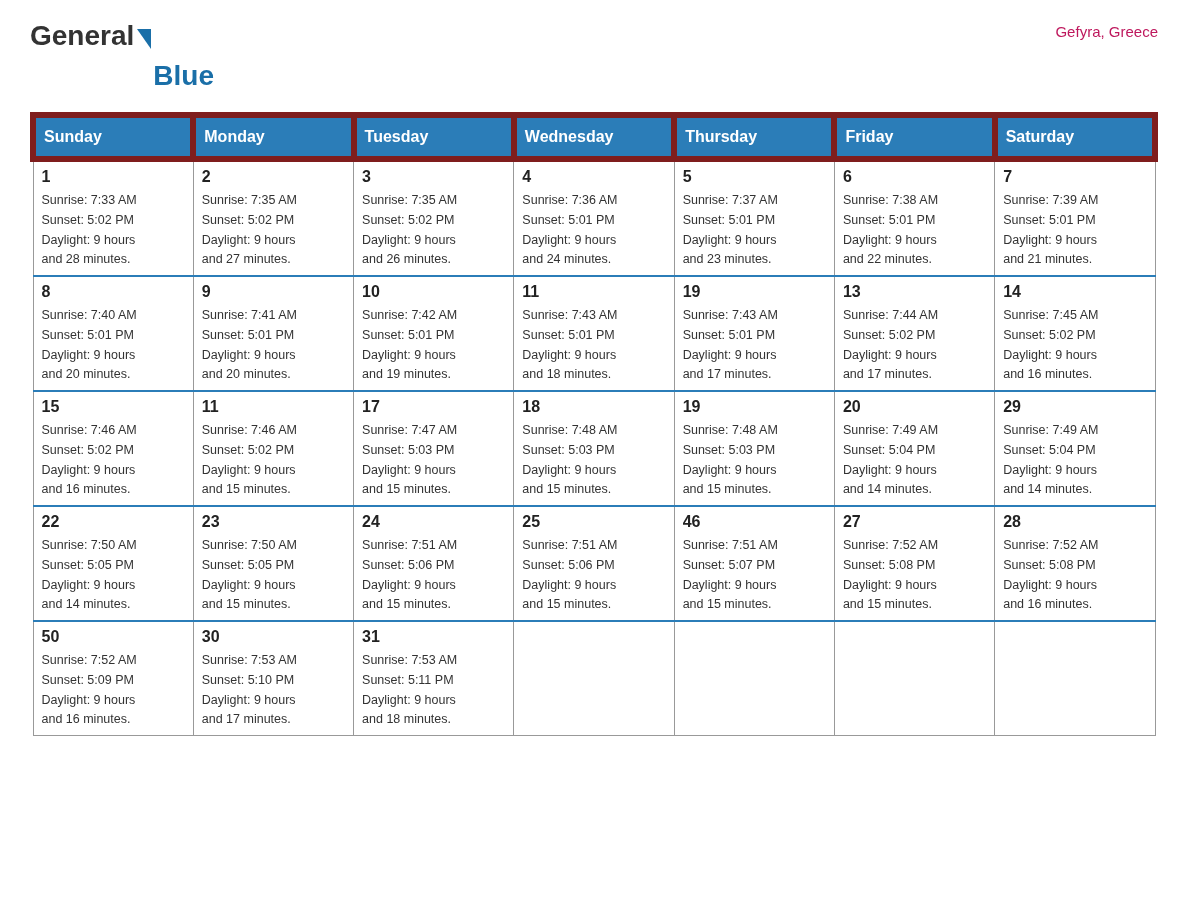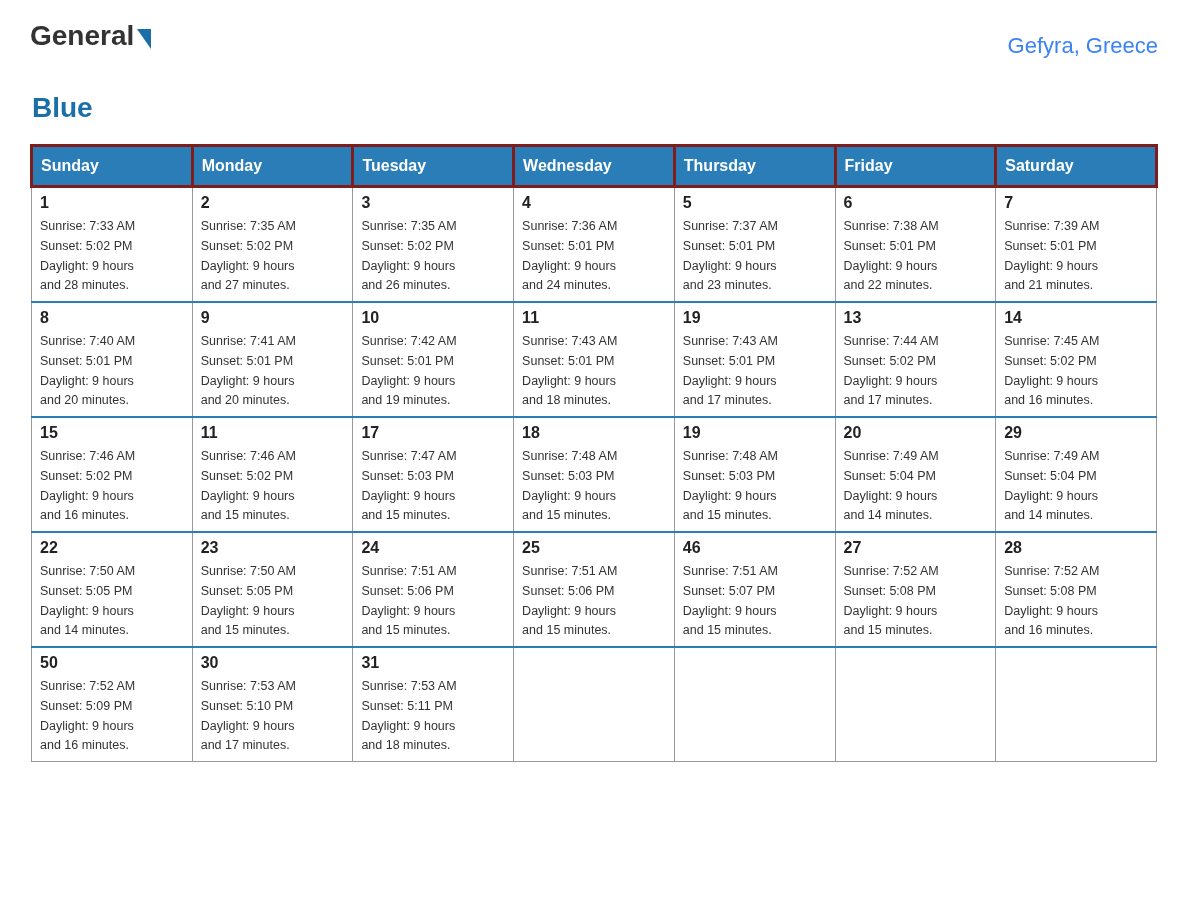--- a/index.html
+++ b/index.html
@@ -11,21 +11,21 @@
       padding: 20px 30px;
     }
     .header {
       display: flex;
       justify-content: space-between;
       align-items: flex-start;
       margin-bottom: 20px;
     }
     .logo {
       display: flex;
-      flex-direction: column;
+      flex-direction: row;
       align-items: flex-start;
     }
     .logo-top {
       display: flex;
       align-items: center;
     }
     .logo-general {
       font-size: 28px;
       font-weight: bold;
       color: #333;
@@ -48,36 +48,36 @@
     }
     .title-area {
       text-align: right;
     }
     .month-title {
       font-size: 52px;
       font-weight: normal;
       color: #222;
     }
     .location {
-      font-size: 22px;
-      color: #3b82f6;
-      margin-top: 13px;
+      font-size: 15px;
+      color: #be185d;
+      margin-top: 3px;
     }
     .calendar {
       width: 100%;
       border-collapse: collapse;
     }
     .calendar th {
       background-color: #2b7db8;
       color: #fff;
       font-size: 16px;
       font-weight: bold;
       padding: 10px 8px;
       text-align: left;
-      border: 3px solid #7f1d1d;
+      border: 6px solid #7f1d1d;
     }
     .calendar td {
       vertical-align: top;
       border: 1px solid #999;
       padding: 6px 8px;
       width: 14.28%;
       min-height: 100px;
     }
     .day-number {
       font-size: 16px;

